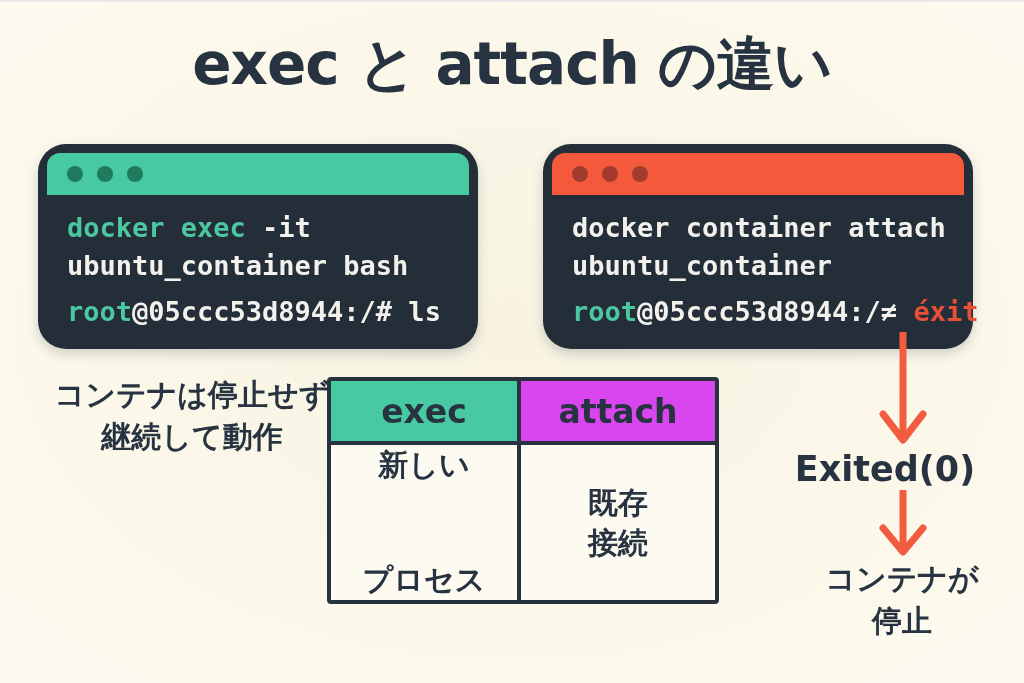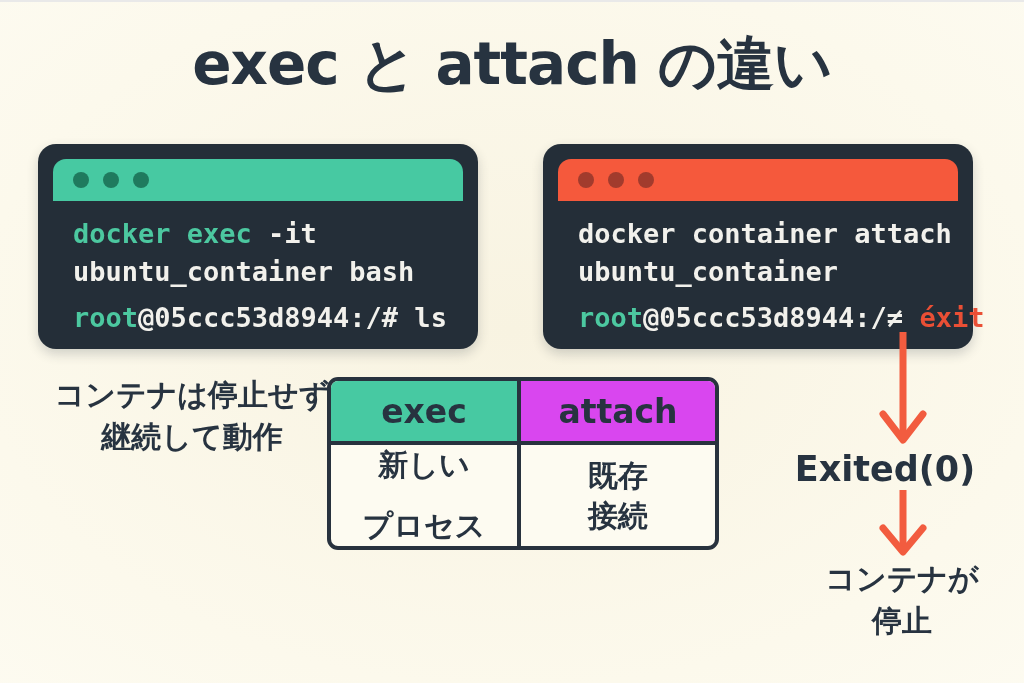--- a/index.html
+++ b/index.html
@@ -18,22 +18,22 @@
     position:absolute; top:24px; left:0; width:100%;
     text-align:center;
     font-size:58px; font-weight:800; letter-spacing:-1px;
     color:#273340;
   }
 
   
   .terminal {
     position:absolute;
     background:#242e38;
-    border-radius:18px;
-    padding:15px;
+    border-radius:28px;
+    padding:9px;
     box-shadow:0 5px 12px rgba(40,50,62,0.20);
   }
   .term-exec   { left:38px;  top:142px; width:440px; height:205px; }
   .term-attach { left:543px; top:142px; width:430px; height:205px; }
   .titlebar {
     height:42px;
     border-radius:13px 13px 0 0;
     display:flex; align-items:center;
     padding-left:20px; gap:14px;
   }
@@ -57,22 +57,22 @@
   
   .exec-note {
     position:absolute; left:51px; top:372px; width:282px;
     text-align:center;
     font-size:30px; font-weight:800; line-height:42px;
     color:#273340;
   }
 
   
   .cmp-table {
-    position:absolute; left:327px; top:375px; width:392px; height:173px;
-    border:4px solid #28323e; border-radius:11px;
+    position:absolute; left:327px; top:375px; width:392px; height:227px;
+    border:4px solid #28323e; border-radius:4px;
     background:#fdfbf1;
     display:grid;
     grid-template-columns:190px 1fr;
     grid-template-rows:64px 1fr;
     overflow:hidden;
   }
   .cmp-cell {
     display:flex; flex-direction:column;
     align-items:center; justify-content:center;
     color:#273340; font-weight:800;

